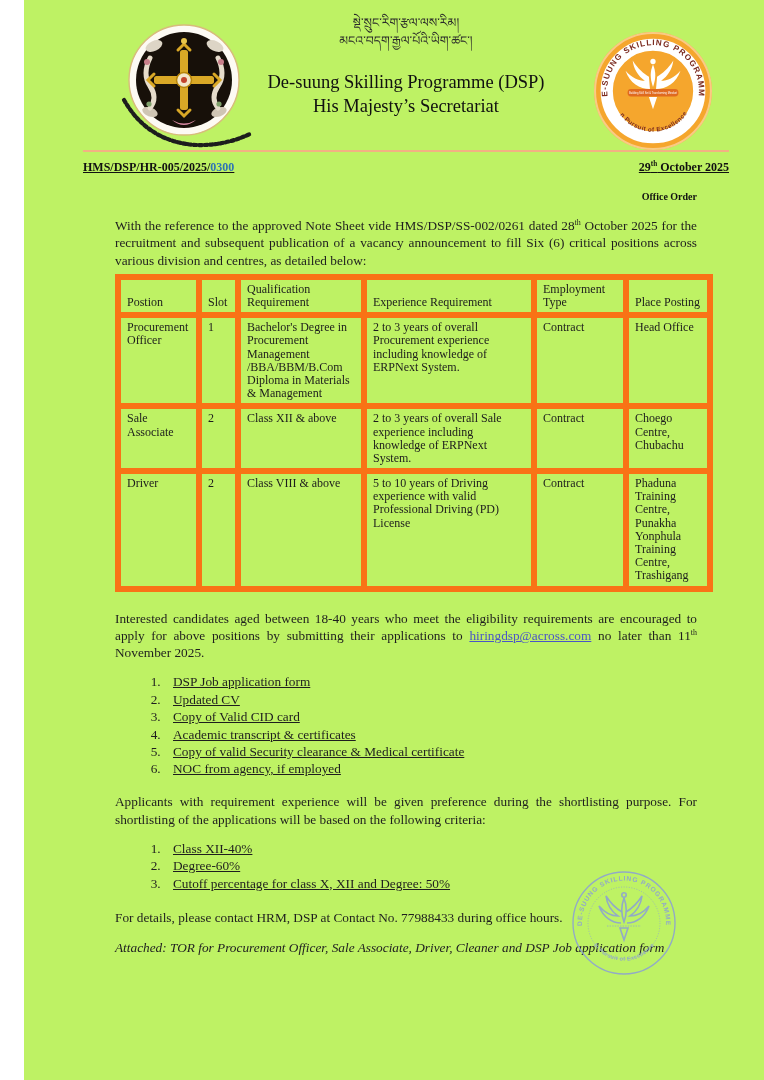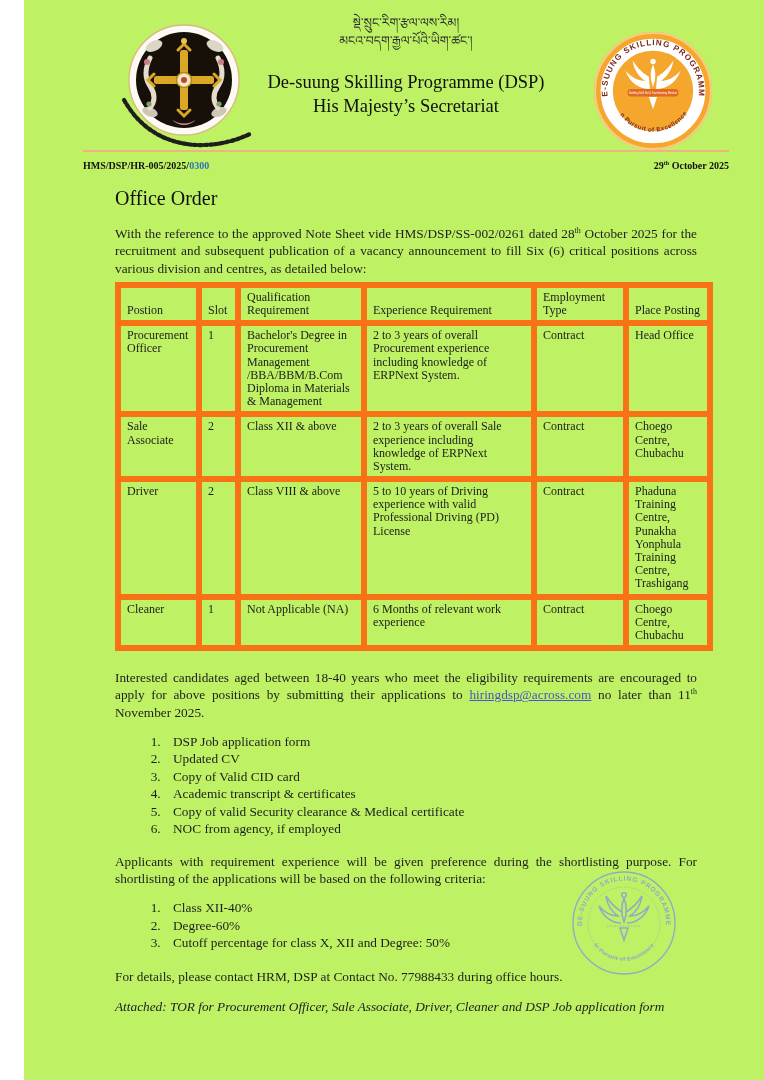--- a/index.html
+++ b/index.html
@@ -16,38 +16,38 @@
   .header{position:relative;height:152px;}
   .emblem-left{position:absolute;left:96px;top:24px;width:132px;height:126px;}
   .seal-right{position:absolute;left:568px;top:30px;width:122px;height:122px;}
   .header-center{text-align:center;padding-top:14px;}
   .dzongkha{font-size:12.5px;line-height:1.45;color:#2a2a2a;font-family:"DejaVu Sans",sans-serif;}
   .org-title{font-size:18.5px;margin-top:22px;color:#101010;}
   .org-subtitle{font-size:18.5px;margin-top:3px;color:#101010;}
   .header-rule{position:absolute;left:59px;right:59px;top:150px;height:2px;background:#f2b183;}
   
   .ref-row{display:flex;justify-content:space-between;margin:8px 59px 0 59px;
-           font-weight:700;font-size:10px;color:#111;}
+           font-weight:700;font-size:12px;color:#111;text-decoration:underline;}
   .ref-serial{color:#2e74b5;}
   sup{font-size:0.6em;vertical-align:super;line-height:0;}
   
   .inner{margin:0 91px;}
-  .office-order{text-align:left;font-weight:400;font-size:20px;margin-top:16px;color:#111;}
+  .office-order{text-align:right;font-weight:700;font-size:10px;margin-top:16px;color:#111;}
   p.body-text{font-size:13.3px;line-height:1.3;text-align:justify;margin:15px 0 0 0;}
   a.email-link{color:#4a55c7;text-decoration:underline;cursor:pointer;}
   
   table.vacancy{border-collapse:collapse;margin-top:5px;width:592px;table-layout:fixed;
                 font-size:12px;line-height:1.1;color:#1c1c1c;border:1.6px solid #2b2b2b;}
   table.vacancy td,table.vacancy th{border:6px solid #f97316;padding:3px 6px;vertical-align:top;
                 font-weight:400;text-align:left;overflow:hidden;}
   table.vacancy tr.hdr th{vertical-align:bottom;}
   td.slot{text-align:right;padding-right:8px;}
   td.offset-down{padding-top:16px;}
   
-  ol.doc-list{margin:14px 0 0 0;padding-left:49px;font-size:13.3px;line-height:1.12;}
+  ol.doc-list{margin:14px 0 0 0;padding-left:49px;font-size:13.3px;line-height:1.12;text-decoration:underline;}
   ol.doc-list li{padding-left:9px;margin-bottom:2.5px;}
   
   .contact-line{font-size:13.3px;margin-top:18px;}
   .attachment-note{font-style:italic;font-size:13.3px;margin-top:14px;color:#222;}
   
   .watermark{position:absolute;left:545px;top:868px;width:110px;height:110px;opacity:.92;}
   
   .footer{position:absolute;left:0;right:0;bottom:44px;}
   .footer-rule{margin:0 59px;height:2px;background:#ee9c5e;}
   .footer-text{text-align:center;font-weight:700;font-size:13.6px;color:#141414;margin-top:6px;line-height:1.3;}
@@ -169,28 +169,20 @@
         <td>Contract</td>
         <td class="offset-down">Choego Centre, Chubachu</td>
       </tr>
       <tr style="height:103px">
         <td>Driver</td>
         <td class="slot">2</td>
         <td>Class VIII &amp; above</td>
         <td>5 to 10 years of Driving experience with valid Professional Driving (PD) License</td>
         <td>Contract</td>
         <td>Phaduna Training Centre, Punakha Yonphula Training Centre, Trashigang</td>
-      </tr>
-      <tr style="height:40px">
-        <td>Cleaner</td>
-        <td class="slot">1</td>
-        <td>Not Applicable (NA)</td>
-        <td>6 Months of relevant work experience</td>
-        <td>Contract</td>
-        <td>Choego Centre, Chubachu</td>
       </tr>
     </tbody>
       </table>
 
     <p class="body-text" style="margin-top:18px"><span>Interested candidates aged between 18-40 years who meet the eligibility requirements are encouraged to apply for above positions by submitting their applications to </span><a class="email-link">hiringdsp@across.com</a><span> no later than 11</span><sup>th</sup><span> November 2025.</span></p>
 
     <ol class="doc-list">
       <li>DSP Job application form</li>
       <li>Updated CV</li>
       <li>Copy of Valid CID card</li>

